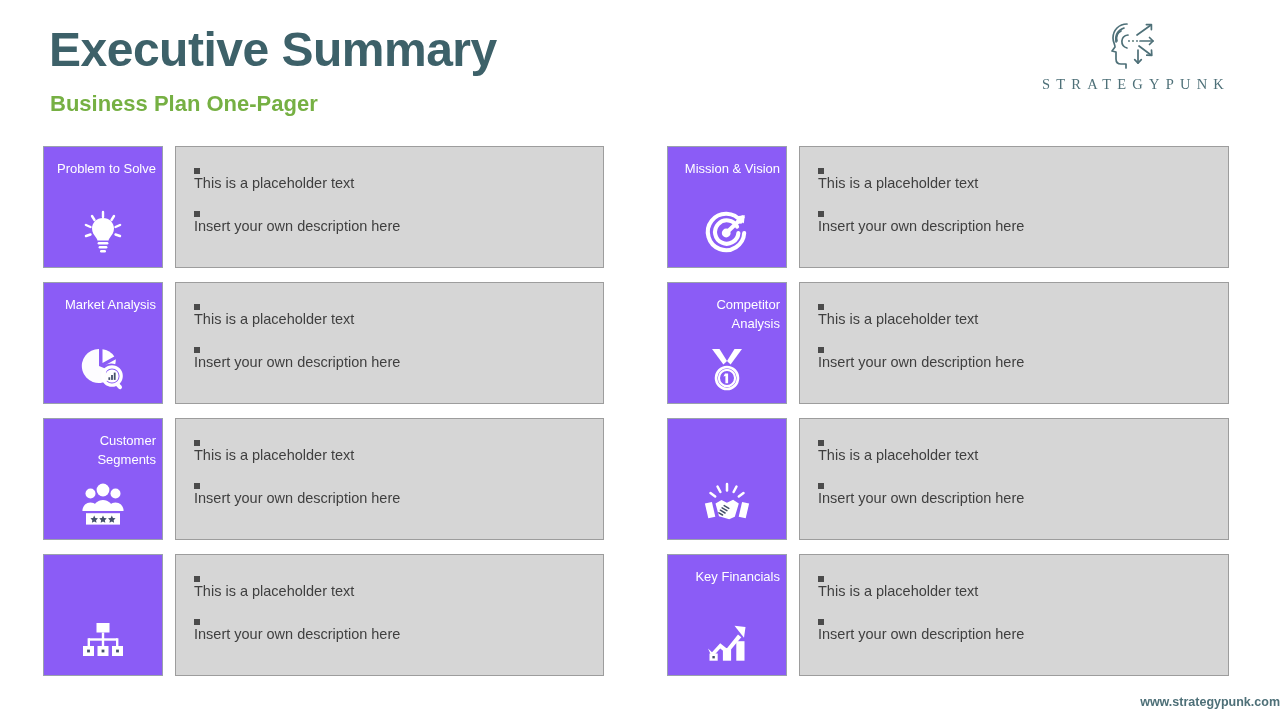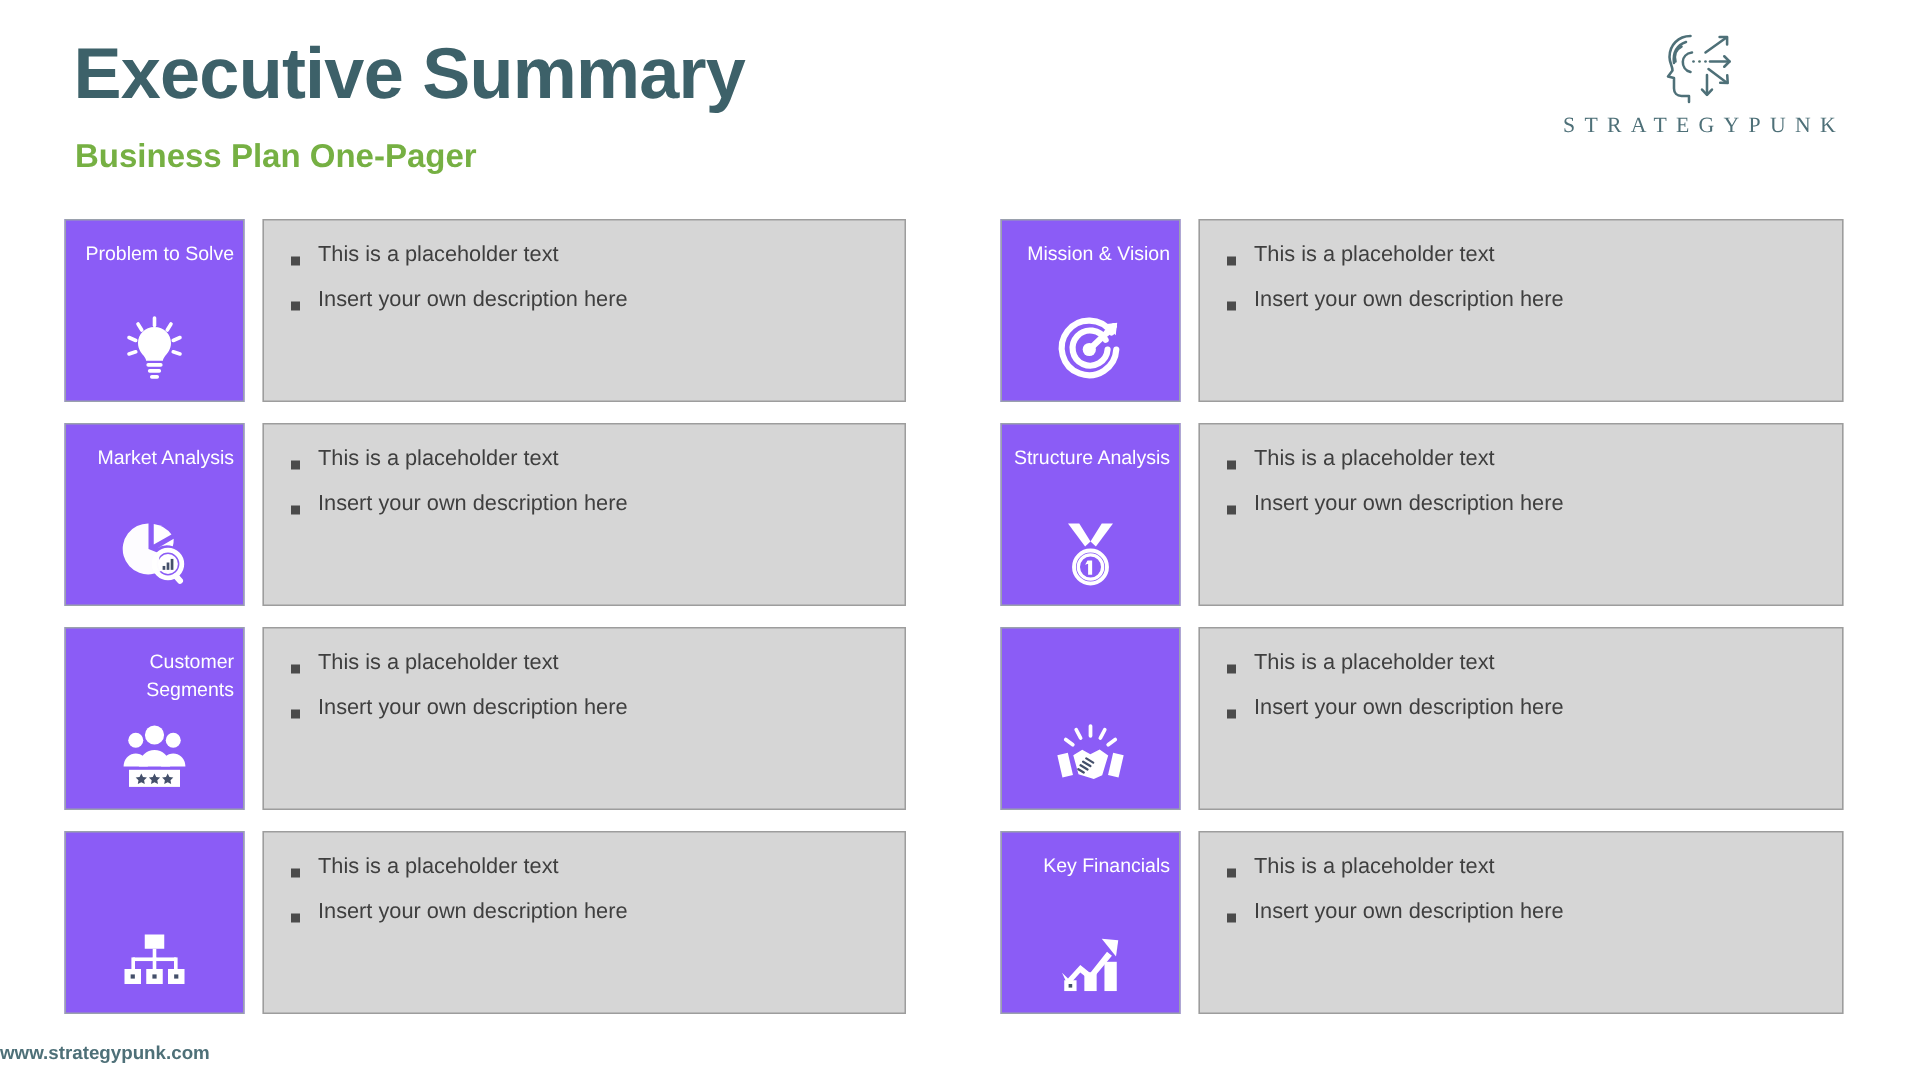--- a/index.html
+++ b/index.html
@@ -110,22 +110,23 @@
     position: absolute;
     top: 0;
     height: 122px;
     background: #d6d6d6;
     border: 1px solid #9d9d9d;
     box-sizing: border-box;
     padding: 14px 0 0 18px;
   }
   .bullet-row {
     display: flex;
-    align-items: center;
+    align-items: flex-start;
     margin-bottom: 11px;
+    flex-direction: column;
   }
   .bullet-mark {
     width: 6px;
     height: 6px;
     background: #4b4b4b;
     margin-top: 7px;
     margin-right: 12px;
     flex: 0 0 auto;
   }
   .bullet-text {
@@ -137,21 +138,21 @@
   
   .col-left .panel  { left: 132px; width: 429px; }
   .col-right .panel { left: 132px; width: 430px; }
 
   
   #footer-url {
     position: absolute;
     left: 0;
     top: 695px;
     width: 1280px;
-    text-align: left;
+    text-align: right;
     font-size: 12.5px;
     font-weight: bold;
     color: #4e7078;
   }
 </style>
 </head>
 <body>
 
 <div id="header">
 
@@ -338,21 +339,21 @@
     </div>
     <div class="bullet-row">
       <span class="bullet-mark"></span>
       <span class="bullet-text">Insert your own description here</span>
     </div>
   </div>
 </div>
 
 <div class="block col-right" style="left:667px; top:282px;">
   <div class="tile">
-    <span class="tile-label">Structure Analysis</span>
+    <span class="tile-label">Competitor Analysis</span>
     <span class="tile-icon">
       <svg viewBox="0 0 48 48" fill="#ffffff">
         <path d="M9 4h7.5l7.5 12-3.6 3.4z"></path>
         <path d="M39 4h-7.5L24 16l3.6 3.4z"></path>
         <circle cx="24" cy="33" r="11" fill="none" stroke="#ffffff" stroke-width="2.6"></circle>
         <circle cx="24" cy="33" r="8.1" fill="none" stroke="#ffffff" stroke-width="2.2"></circle>
         <path d="M22 28.6h3.1v9.6h-2.7v-7.3l-2 .6z"></path>
       </svg>
     </span>
   </div>

